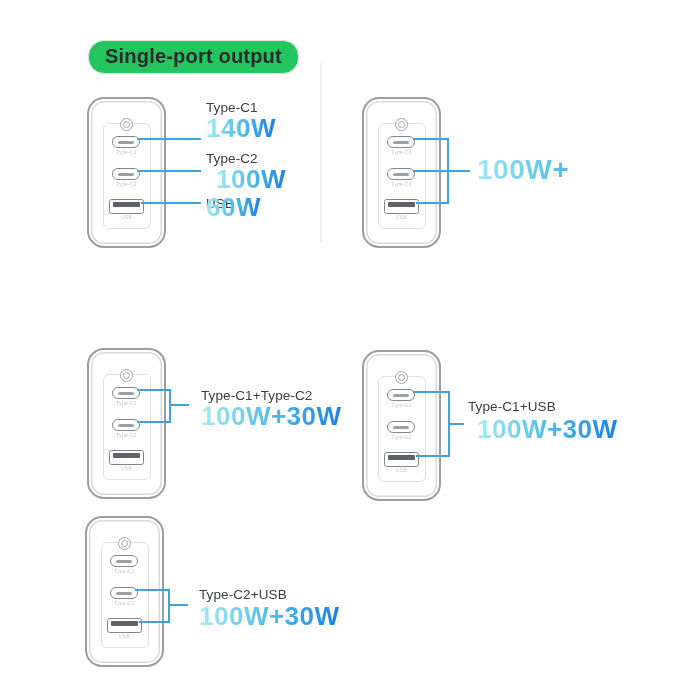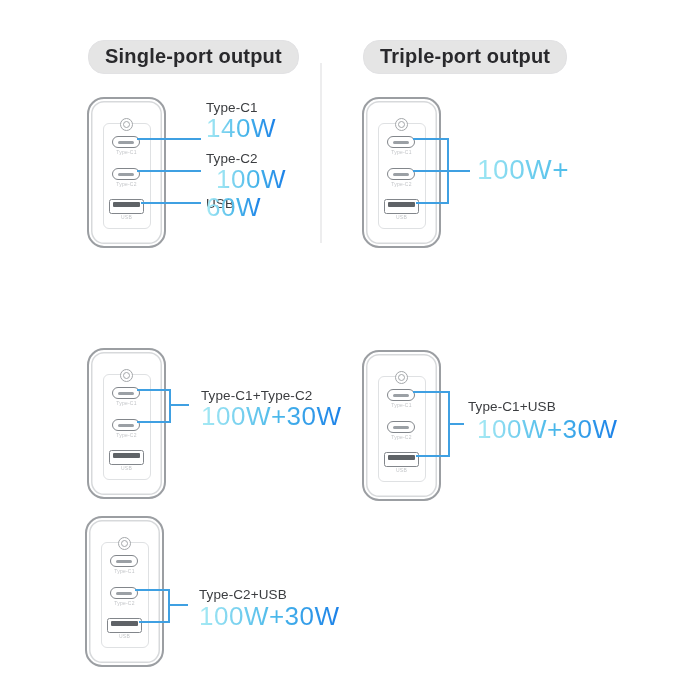--- a/index.html
+++ b/index.html
@@ -6,21 +6,21 @@
   body{font-family:"Liberation Sans", sans-serif;}
   .canvas{position:relative;width:700px;height:700px;background:#fff;overflow:hidden;}
 
   
   .pill{
     position:absolute;
     display:inline-block;
     padding:4px 16px 5px 16px;
     border:1.5px solid #e2e2e4;
     border-radius:16px;
-    background:#e5e5e5;
+    background:#22c55e;
     font-size:20px;
     font-weight:bold;
     color:#29292c;
     letter-spacing:0.2px;
     white-space:nowrap;
   }
 
   .vdivider{
     position:absolute;
     left:320px;top:63px;
@@ -117,41 +117,40 @@
   .combo-label{
     position:absolute;
     font-size:13.5px;
     color:#3b3d40;
     white-space:nowrap;
     letter-spacing:0.1px;
   }
   .wval{
     position:absolute;
     font-size:26px;
-    font-weight:normal;
+    font-weight:bold;
     letter-spacing:0.5px;
     line-height:1;
     white-space:nowrap;
     background:linear-gradient(90deg,#a7eaf4 0%,#49b7ea 55%,#1b80e8 100%);
     -webkit-background-clip:text;
     background-clip:text;
     color:transparent;
     text-align:center;
   }
   .wval.small{font-size:28px;}
   .wval.l1{background:linear-gradient(90deg,#9fe7f3 0%,#4cbcea 100%);-webkit-background-clip:text;background-clip:text;}
   .wval.l2{background:linear-gradient(90deg,#46b5ea 0%,#1b7ce7 100%);-webkit-background-clip:text;background-clip:text;}
 </style>
 </head>
 <body>
 
 <div class="canvas">
 
   <div class="pill" style="left:88px;top:40px;">Single-port output</div>
-  <div class="pill" style="left:363px;top:40px;">Triple-port output</div>
   <div class="vdivider"></div>
 
   <div class="charger" style="left:87px;top:97px;">
     <div class="panel"></div>
     <div class="logo">
         <span class="logo-inner"></span>
       </div>
     <div class="port typec p-c1">
         <span class="slot"></span>
       </div>

